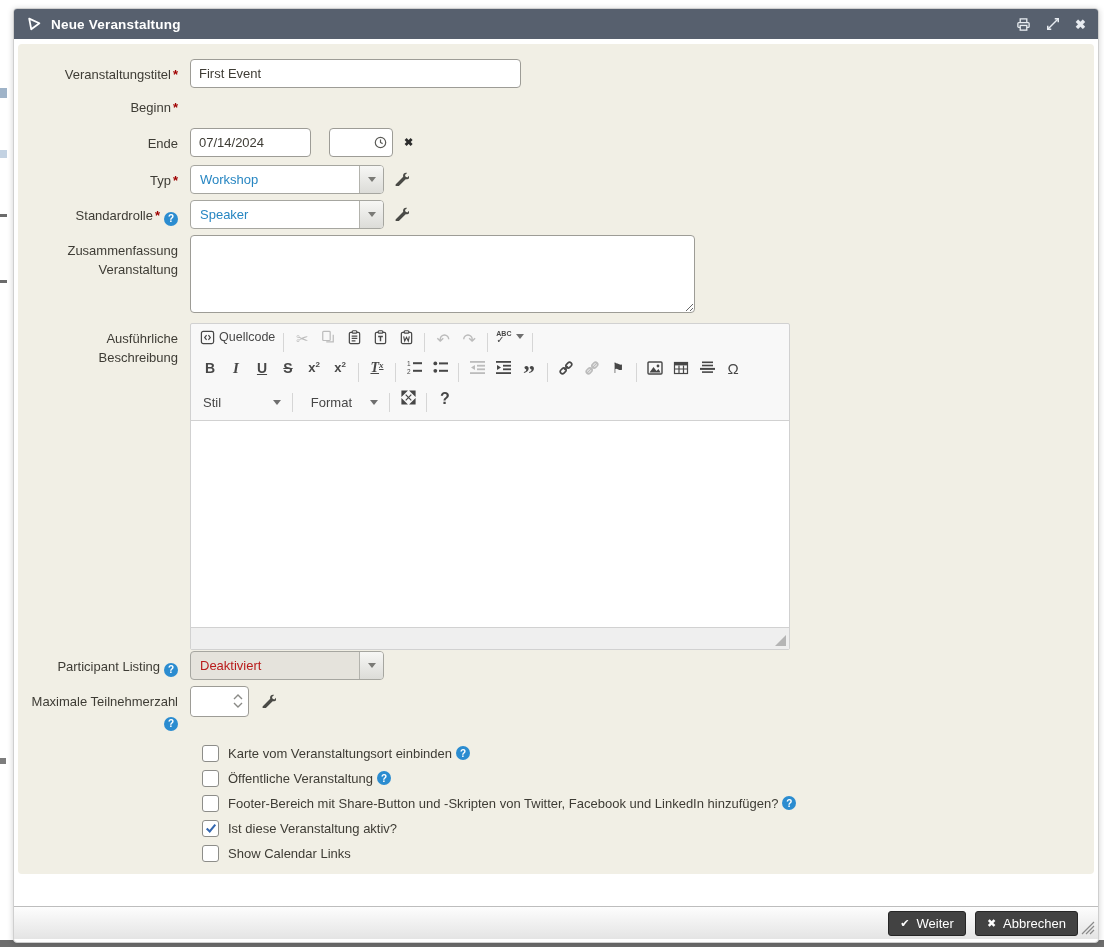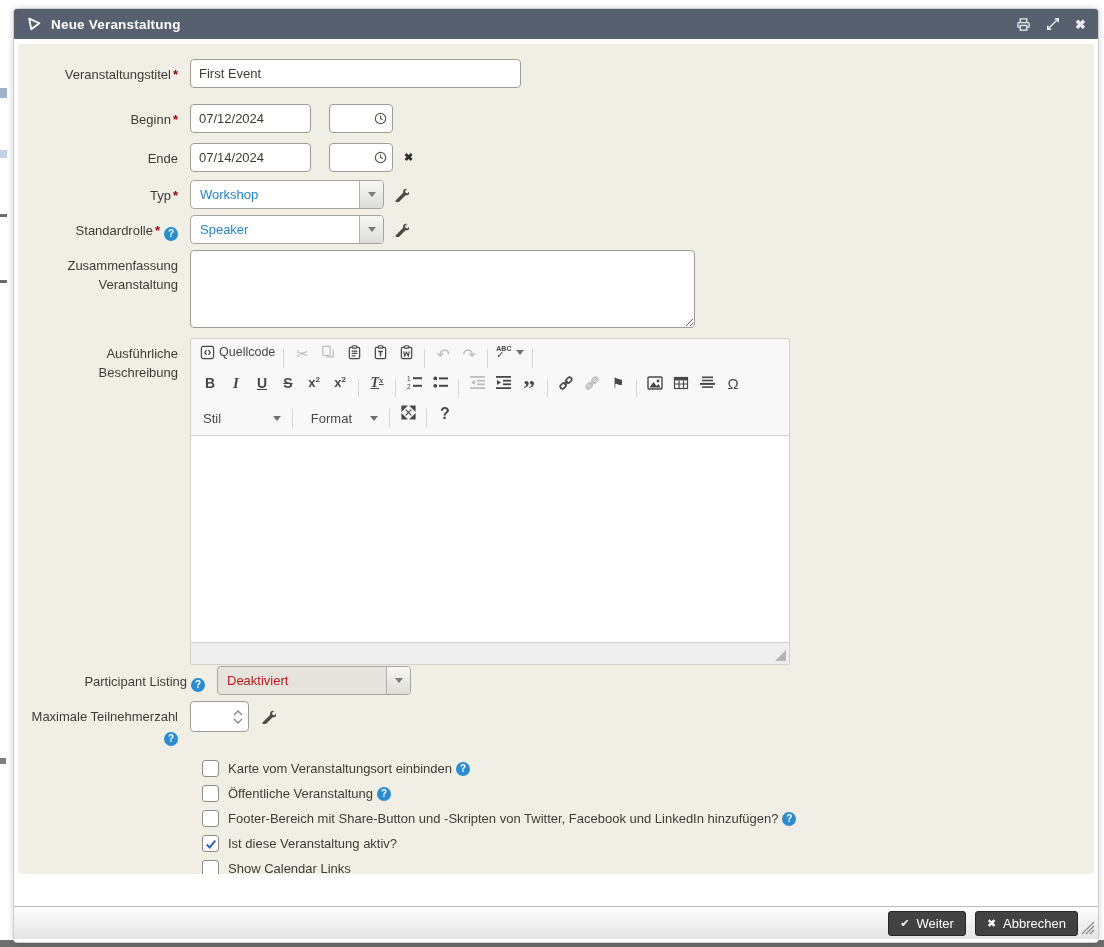--- a/index.html
+++ b/index.html
@@ -188,42 +188,32 @@
             <path d="M2 14 L14 2"></path>
             <path d="M6 14H2v-4"></path>
         </svg>
       </span>
       <span class="hicon hicon-close">✖</span>
     </span>
   </div>
 
   <div class="panel">
 
-    <div class="frow" style="margin-bottom:16px;">
+    <div class="frow" style="margin-bottom:4px;">
       <div class="fcell-label">
         <span>Veranstaltungstitel</span><span class="req">*</span>
       </div>
       <div class="fcell-input">
         <input type="text" class="inp-title" value="First Event" style="">
       </div>
     </div>
 
     <div class="frow" style="margin-bottom:10px;">
       <div class="fcell-label">
         <span>Beginn</span><span class="req">*</span>
-      </div>
-      <div class="fcell-input">
-        <input type="text" class="inp-date" value="07/12/2024" style="">
-        <span class="time-wrap">
-          <input type="text" class="inp-time" value="" style="">
-          <svg width="13" height="13" viewBox="0 0 14 14" fill="none" stroke="#5a5a56" stroke-width="1.3">
-              <circle cx="7" cy="7" r="5.6"></circle>
-              <path d="M7 3.8V7l2.3 1.2"></path>
-            </svg>
-        </span>
       </div>
     </div>
 
     <div class="frow" style="margin-bottom:8px;">
       <div class="fcell-label">
         <span>Ende</span>
       </div>
       <div class="fcell-input">
         <input type="text" class="inp-date" value="07/14/2024" style="">
         <span class="time-wrap">
@@ -471,21 +461,21 @@
             <span class="tb-btn g-help">?</span>
           </div>
         </div>
         <div class="cke-content"></div>
         <div class="cke-bottom">
           <span class="cke-resize"></span>
         </div>
       </div>
     </div>
 
-    <div class="frow" style="margin-bottom:6px;padding-left:27px;">
+    <div class="frow" style="margin-bottom:6px;">
       <div class="fcell-label">
         <span>Participant Listing</span><span class="help label-help">?</span>
       </div>
       <div class="fcell-input">
         <span class="sel disabled">
           <span class="sel-val">Deaktiviert</span>
           <span class="sel-arrow">
               <span class="tri-down"></span>
             </span>
         </span>

